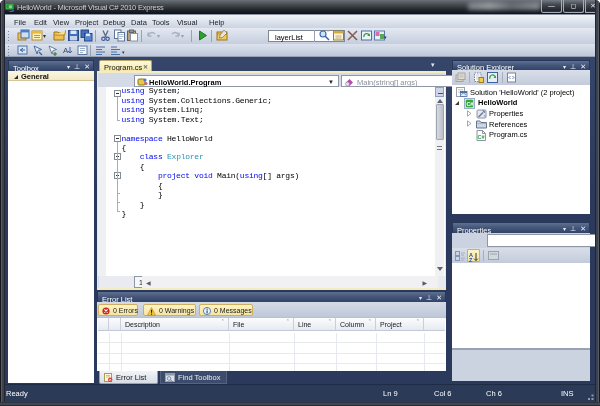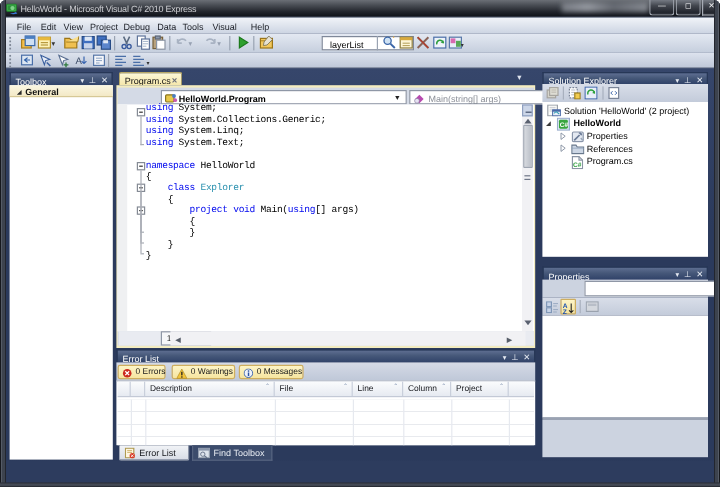--- a/index.html
+++ b/index.html
@@ -502,16 +502,33 @@
   <div class="tsep" style="left:31px;top:2px;height:11px;background:#a8b0be"></div>
   <svg class="abs" style="left:36px;top:3px" width="11" height="9" viewBox="0 0 11 9">
         <rect x="0.5" y="0.5" width="10" height="8" fill="#d4d8de" stroke="#9aa2ae"></rect>
         <rect x="2" y="2" width="7" height="2" fill="#b8bec8"></rect>
       </svg>
 </div>
 <div class="abs" style="left:452px;top:263px;width:138px;height:85px;background:#fff;"></div>
 <div class="abs" style="left:452px;top:348px;width:138px;height:2px;background:#9aa2b2;"></div>
 <div class="abs" style="left:452px;top:350px;width:138px;height:31px;background:#ccd3e0;"></div>
 
+<div class="abs" id="status">
+  <span class="abs" style="left:6px;top:4px;">Ready</span>
+  <span class="abs" style="left:383px;top:4px;">Ln 9</span>
+  <span class="abs" style="left:434px;top:4px;">Col 6</span>
+  <span class="abs" style="left:486px;top:4px;">Ch 6</span>
+  <span class="abs" style="left:561px;top:4px;">INS</span>
+  <svg class="abs" style="left:588px;top:6px" width="10" height="10" viewBox="0 0 10 10">
+        <g fill="#8f9aad">
+          <rect x="7" y="7" width="2" height="2"></rect>
+          <rect x="7" y="3.5" width="2" height="2"></rect>
+          <rect x="3.5" y="7" width="2" height="2"></rect>
+          <rect x="7" y="0" width="2" height="2"></rect>
+          <rect x="3.5" y="3.5" width="2" height="2"></rect>
+          <rect x="0" y="7" width="2" height="2"></rect>
+        </g>
+      </svg>
+</div>
 <div class="abs" id="brdL"></div>
 <div class="abs" id="brdR"></div>
 <div class="abs" id="brdB"></div>
 </div>
 
 </body></html>

